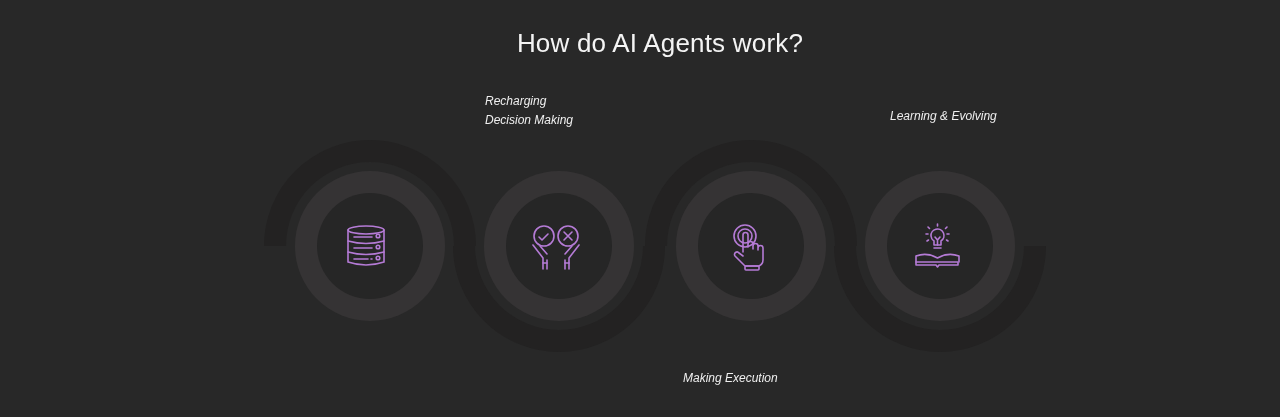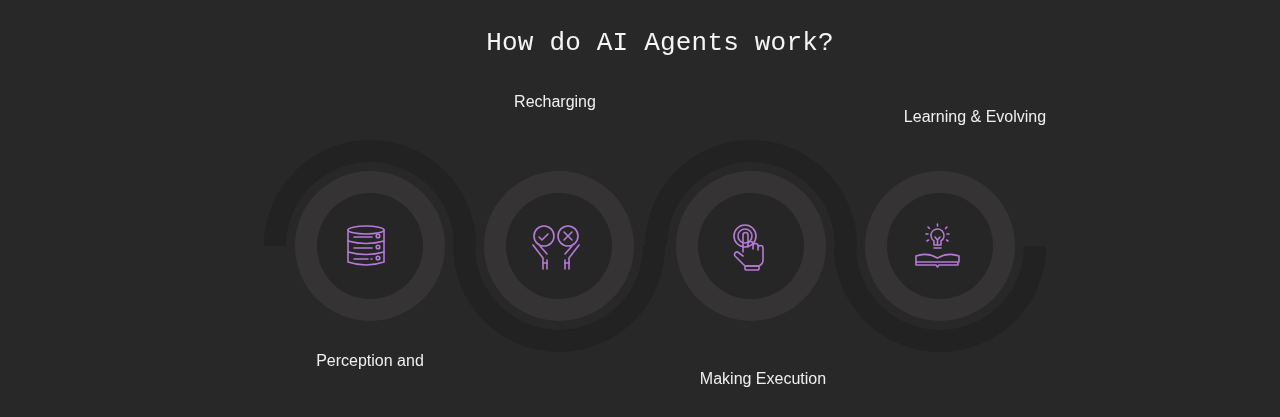--- a/index.html
+++ b/index.html
@@ -1,18 +1,18 @@
 <!DOCTYPE html>
 <html><head>
 <meta charset="utf-8">
 <style>
   html,body{margin:0;padding:0;}
   body{width:1280px;height:417px;background:#282828;position:relative;overflow:hidden;font-family:"Liberation Sans",sans-serif;color:#f2f2f2;}
-  .title{position:absolute;left:0;right:0;top:28px;text-align:center;font-size:26px;font-weight:300;letter-spacing:0.2px;color:#f4f4f4;font-family:Liberation Mono, monospace;margin-left:40px;}
-  .label{position:absolute;font-size:16px;line-height:19px;text-align:center;color:#efefef;white-space:nowrap;}
+  .title{position:absolute;left:0;right:0;top:28px;text-align:center;font-size:26px;font-weight:300;letter-spacing:0.2px;color:#f4f4f4;font-family:Liberation Sans, sans-serif;margin-left:40px;}
+  .label{position:absolute;font-size:12px;line-height:19px;color:#efefef;white-space:nowrap;font-style:italic;}
   svg.stage{position:absolute;left:0;top:0;}
 </style>
 </head>
 <body>
 
 <div class="title">How do AI Agents work?</div>
 
 <svg class="stage" width="1280" height="417" viewBox="0 0 1280 417">
 
   <g fill="none" stroke="#232222" stroke-width="22">
@@ -80,25 +80,25 @@
         <line x1="947" y1="227" x2="945.5" y2="228.5"></line>
       <line x1="927" y1="241" x2="928.5" y2="240"></line>
         <line x1="948" y1="241" x2="946.5" y2="240"></line>
       <path d="M916,262 V256 q11,-4 21.5,2 q10.5,-6 21.5,-2 v6"></path>
       <path d="M916,262 h42 v3 h-19 l-1.5,2 l-1.5,-2 h-20z"></path>
     </g>
   </g>
 </svg>
 
 <div class="label" style="left:300px;top:351px;width:140px;">
-  <div>Perception and</div>
 </div>
 
 <div class="label" style="left:485px;top:92px;width:140px;">
   <div>Recharging</div>
+  <div>Decision Making</div>
 </div>
 
 <div class="label" style="left:683px;top:369px;width:160px;">
   <div>Making Execution</div>
 </div>
 
 <div class="label" style="left:890px;top:107px;width:170px;">
   <div>Learning &amp; Evolving</div>
 </div>
 

